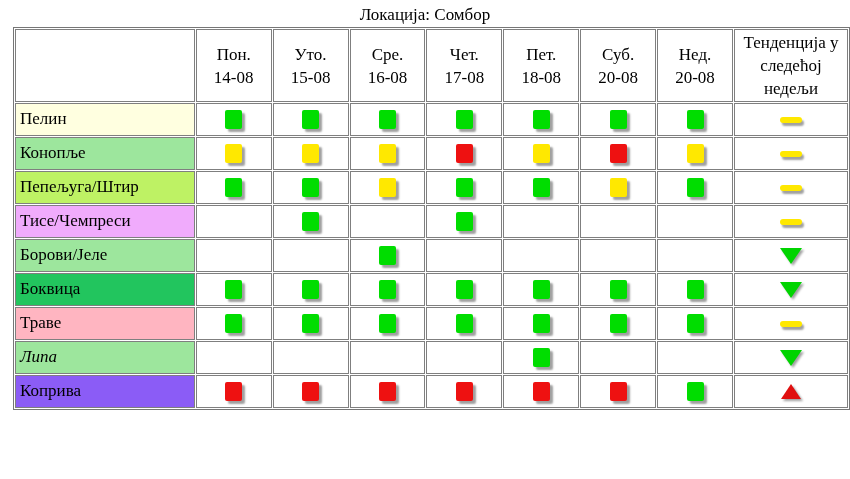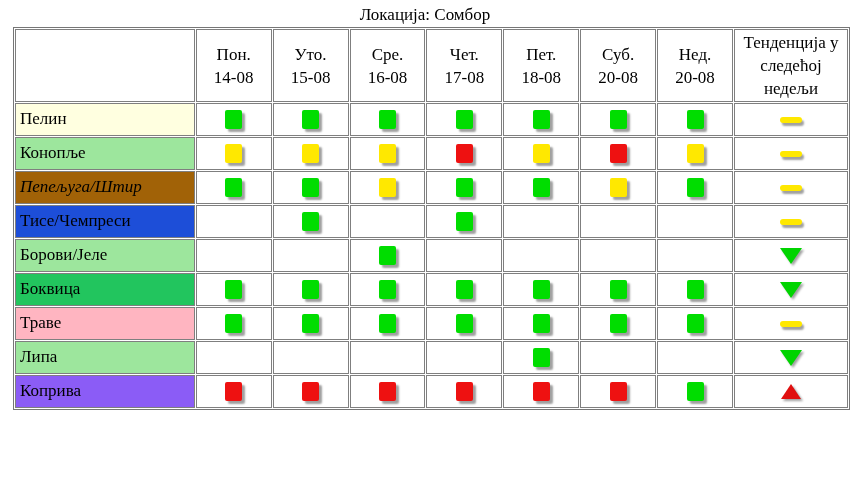--- a/index.html
+++ b/index.html
@@ -177,48 +177,48 @@
           <div class="sq" style="background: rgb(238, 17, 17);"></div>
         </td>
         <td class="level-cell">
           <div class="sq" style="background: rgb(255, 232, 0);"></div>
         </td>
         <td class="tendency-cell">
           <div class="trend-same" style="background: rgb(255, 232, 0);"></div>
         </td>
       </tr>
       <tr>
-        <td class="row-label" style="background: #a16207; font-style: italic;">Пепељуга/Штир</td>
-        <td class="level-cell">
-          <div class="sq" style="background: rgb(0, 221, 0);"></div>
-        </td>
-        <td class="level-cell">
-          <div class="sq" style="background: rgb(0, 221, 0);"></div>
-        </td>
-        <td class="level-cell">
-          <div class="sq" style="background: rgb(255, 232, 0);"></div>
-        </td>
-        <td class="level-cell">
-          <div class="sq" style="background: rgb(0, 221, 0);"></div>
-        </td>
-        <td class="level-cell">
-          <div class="sq" style="background: rgb(0, 221, 0);"></div>
-        </td>
-        <td class="level-cell">
-          <div class="sq" style="background: rgb(255, 232, 0);"></div>
-        </td>
-        <td class="level-cell">
-          <div class="sq" style="background: rgb(0, 221, 0);"></div>
-        </td>
-        <td class="tendency-cell">
-          <div class="trend-same" style="background: rgb(255, 232, 0);"></div>
-        </td>
-      </tr>
-      <tr>
-        <td class="row-label" style="background: #1d4ed8;">Тисе/Чемпреси</td>
+        <td class="row-label" style="background: #bef264;">Пепељуга/Штир</td>
+        <td class="level-cell">
+          <div class="sq" style="background: rgb(0, 221, 0);"></div>
+        </td>
+        <td class="level-cell">
+          <div class="sq" style="background: rgb(0, 221, 0);"></div>
+        </td>
+        <td class="level-cell">
+          <div class="sq" style="background: rgb(255, 232, 0);"></div>
+        </td>
+        <td class="level-cell">
+          <div class="sq" style="background: rgb(0, 221, 0);"></div>
+        </td>
+        <td class="level-cell">
+          <div class="sq" style="background: rgb(0, 221, 0);"></div>
+        </td>
+        <td class="level-cell">
+          <div class="sq" style="background: rgb(255, 232, 0);"></div>
+        </td>
+        <td class="level-cell">
+          <div class="sq" style="background: rgb(0, 221, 0);"></div>
+        </td>
+        <td class="tendency-cell">
+          <div class="trend-same" style="background: rgb(255, 232, 0);"></div>
+        </td>
+      </tr>
+      <tr>
+        <td class="row-label" style="background: #f0abfc;">Тисе/Чемпреси</td>
         <td class="level-cell"></td>
         <td class="level-cell">
           <div class="sq" style="background: rgb(0, 221, 0);"></div>
         </td>
         <td class="level-cell"></td>
         <td class="level-cell">
           <div class="sq" style="background: rgb(0, 221, 0);"></div>
         </td>
         <td class="level-cell"></td>
         <td class="level-cell"></td>
@@ -290,21 +290,21 @@
           <div class="sq" style="background: rgb(0, 221, 0);"></div>
         </td>
         <td class="level-cell">
           <div class="sq" style="background: rgb(0, 221, 0);"></div>
         </td>
         <td class="tendency-cell">
           <div class="trend-same" style="background: rgb(255, 232, 0);"></div>
         </td>
       </tr>
       <tr>
-        <td class="row-label" style="background: rgb(157, 230, 157);">Липа</td>
+        <td class="row-label" style="background: rgb(157, 230, 157); font-style: italic;">Липа</td>
         <td class="level-cell"></td>
         <td class="level-cell"></td>
         <td class="level-cell"></td>
         <td class="level-cell"></td>
         <td class="level-cell">
           <div class="sq" style="background: rgb(0, 221, 0);"></div>
         </td>
         <td class="level-cell"></td>
         <td class="level-cell"></td>
         <td class="tendency-cell">

